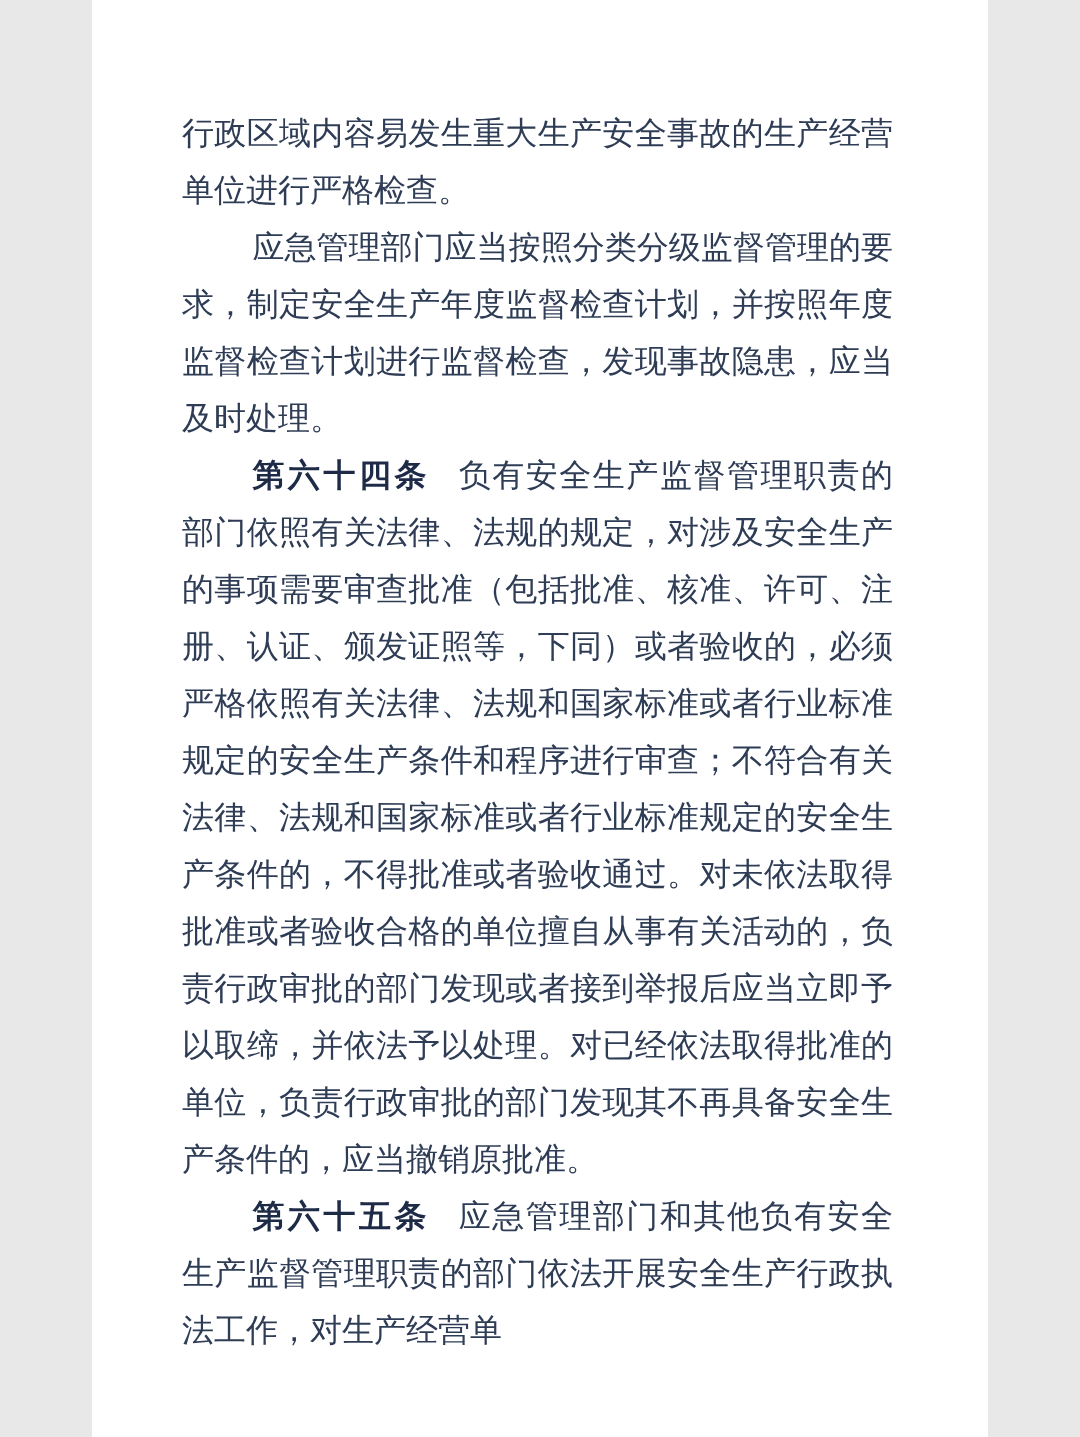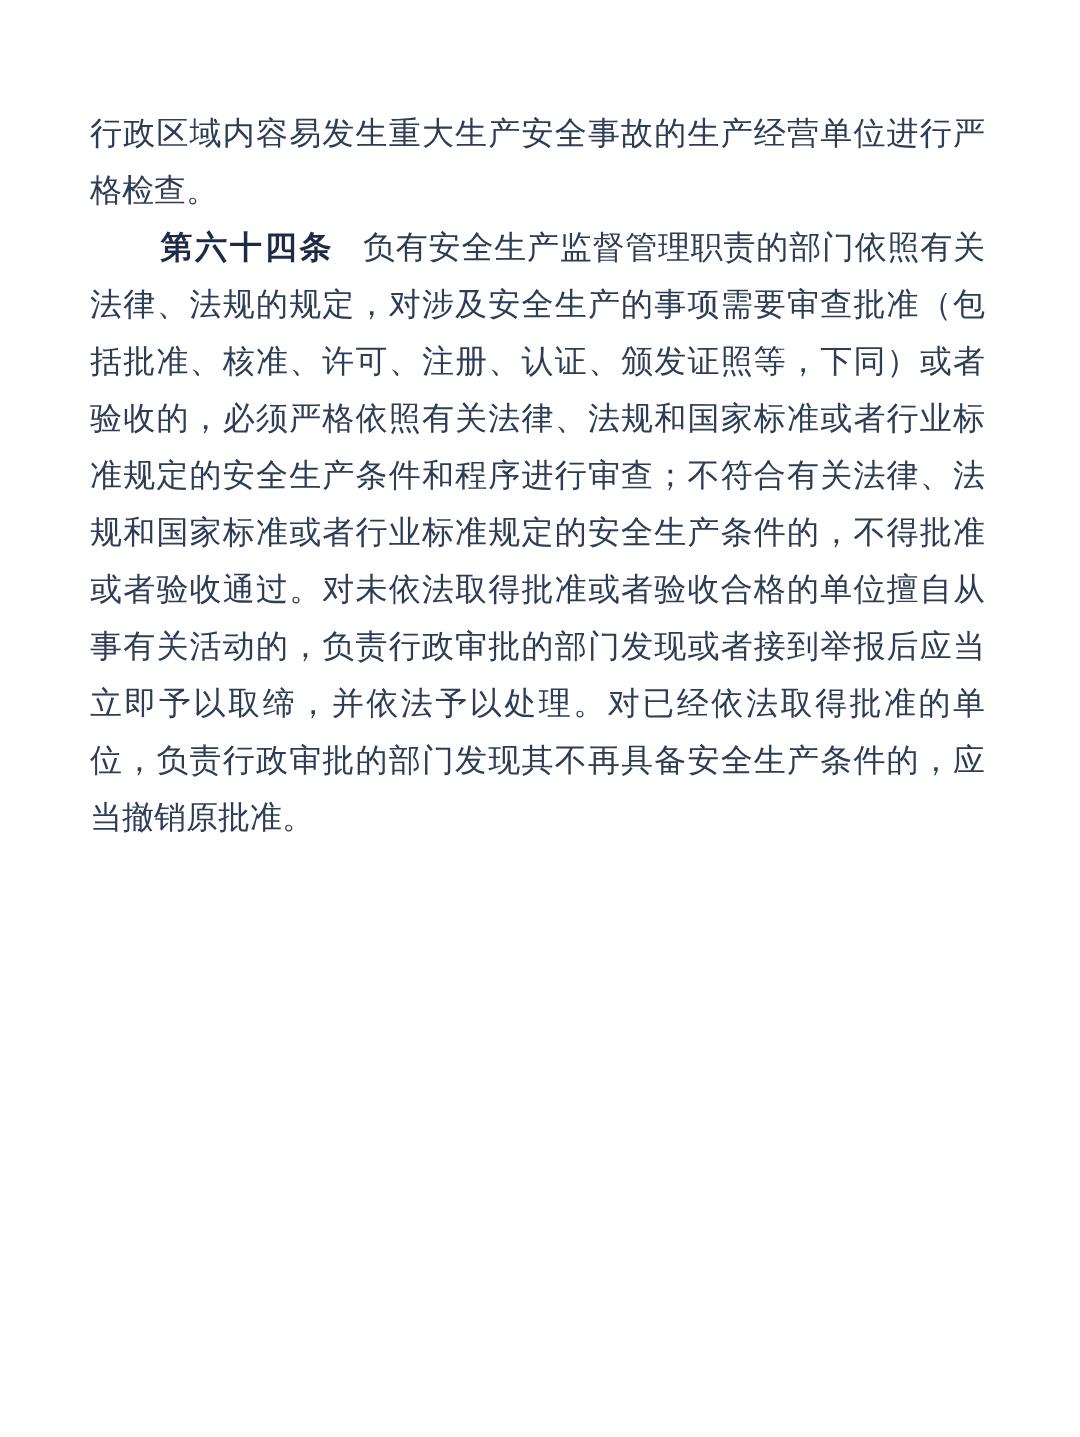--- a/index.html
+++ b/index.html
@@ -2,21 +2,21 @@
 <html lang="zh" style="--page-bg: #ffffff; --text-color: #2e3c55; --heading-color: #1e2b47;"><head>
 <meta charset="utf-8">
 <style>
   html, body {
     margin: 0;
     padding: 0;
     background: #e8e8e8;
   }
   .page {
     position: relative;
-    width: 1080px;
+    width: 896px;
     height: 1437px;
     margin: 0 auto;
     background: var(--page-bg, #ffffff);
     box-sizing: border-box;
     padding: 105px 95px 0 90px;
     overflow: hidden;
   }
   .doc {
     width: 100%;
   }
@@ -43,19 +43,21 @@
   }
 </style>
 </head>
 <body>
 
 <main class="page">
   <article class="doc">
 
     <p class="para no-indent"><span class="body-text">行政区域内容易发生重大生产安全事故的生产经营单位进行严格检查。</span></p>
 
+    <p class="para"><span class="body-text">应急管理部门应当按照分类分级监督管理的要求，制定安全生产年度监督检查计划，并按照年度监督检查计划进行监督检查，发现事故隐患，应当及时处理。</span></p>
 
     <p class="para"><b class="lead">第六十四条</b><span class="body-text">负有安全生产监督管理职责的部门依照有关法律、法规的规定，对涉及安全生产的事项需要审查批准（包括批准、核准、许可、注册、认证、颁发证照等，下同）或者验收的，必须严格依照有关法律、法规和国家标准或者行业标准规定的安全生产条件和程序进行审查；不符合有关法律、法规和国家标准或者行业标准规定的安全生产条件的，不得批准或者验收通过。对未依法取得批准或者验收合格的单位擅自从事有关活动的，负责行政审批的部门发现或者接到举报后应当立即予以取缔，并依法予以处理。对已经依法取得批准的单位，负责行政审批的部门发现其不再具备安全生产条件的，应当撤销原批准。</span></p>
 
 
+    <p class="para"><b class="lead">第六十五条</b><span class="body-text">应急管理部门和其他负有安全生产监督管理职责的部门依法开展安全生产行政执法工作，对生产经营单</span></p>
 
   </article>
 </main>
 
 </body></html>

